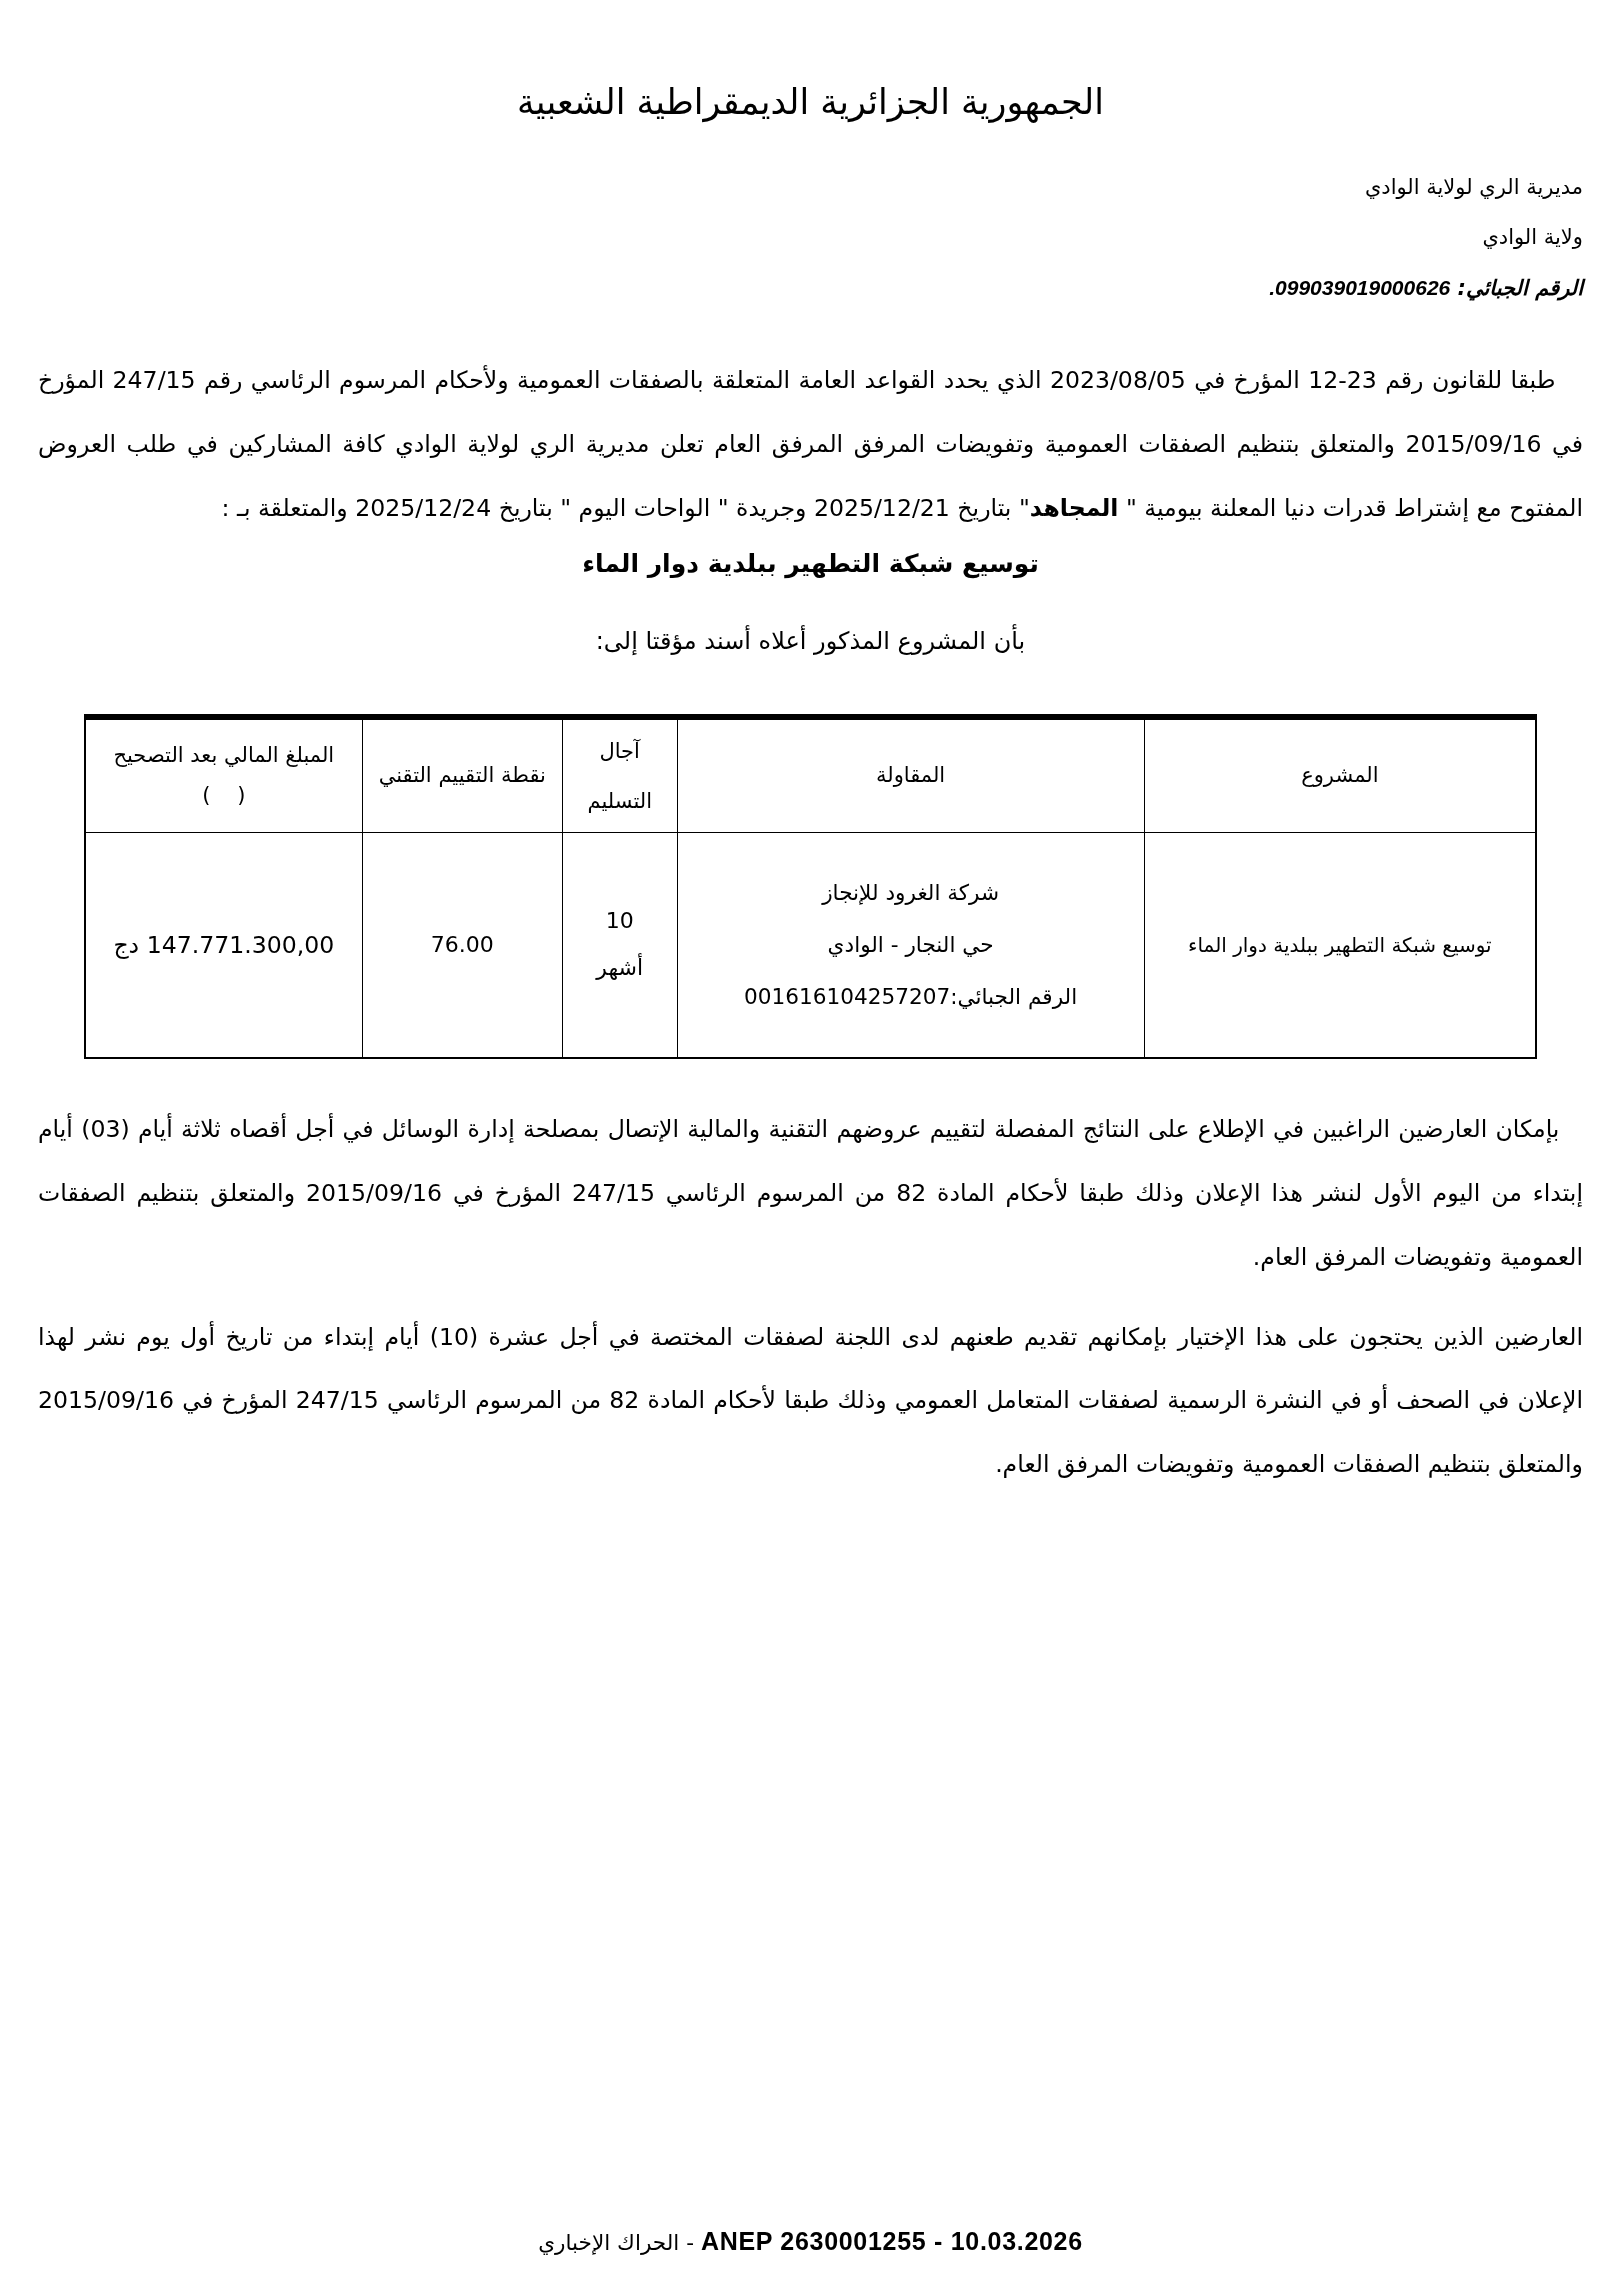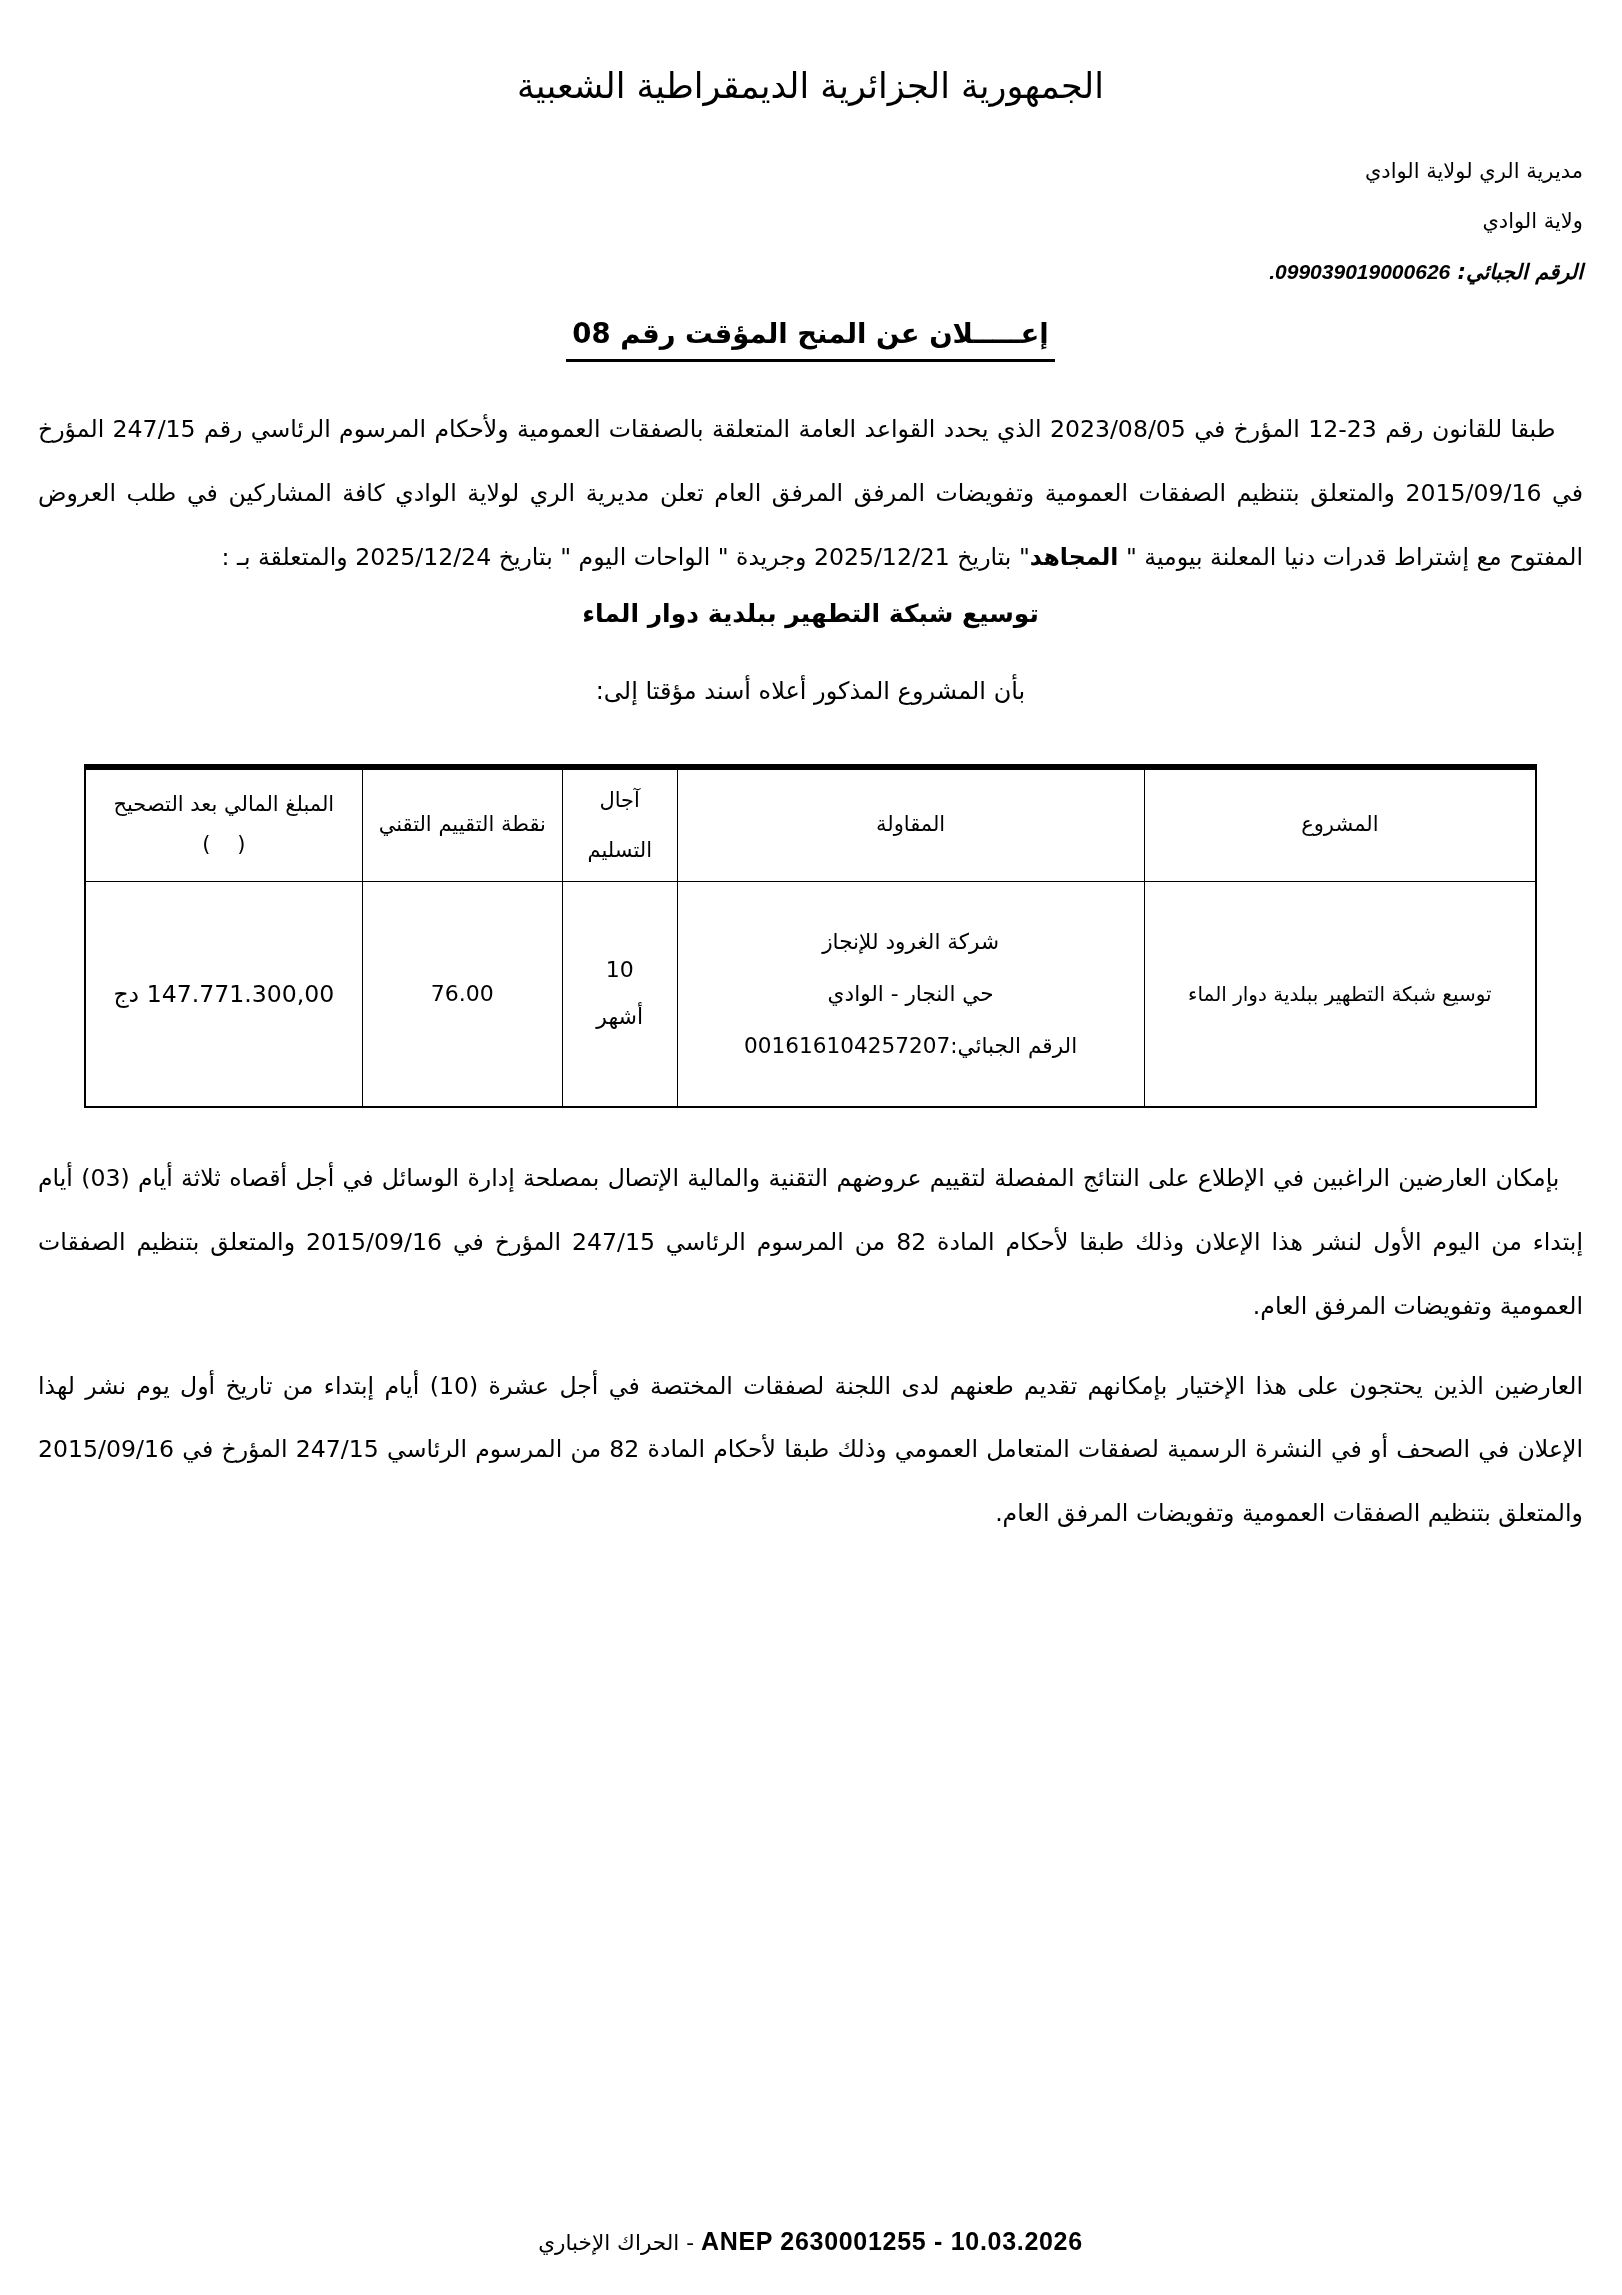--- a/index.html
+++ b/index.html
@@ -5,21 +5,21 @@
   html, body { margin: 0; padding: 0; background: #ffffff; }
   .page {
     position: relative;
     width: 1623px;
     height: 2295px;
     background: #ffffff;
     color: #000000;
     direction: rtl;
     font-family: "DejaVu Sans", sans-serif;
     box-sizing: border-box;
-    padding: 0 39px;
+    padding: 16px 39px;
     overflow: hidden;
   }
   .republic-title {
     padding-top: 65px;
     text-align: center;
     font-size: 35px;
     font-weight: 400;
     line-height: 1.2;
   }
   .gov-block {
@@ -118,23 +118,20 @@
 <div class="page">
 
   <div class="republic-title">الجمهورية الجزائرية الديمقراطية الشعبية</div>
 
   <div class="gov-block">
     <div>مديرية الري لولاية الوادي</div>
     <div>ولاية الوادي</div>
     <div class="fiscal-line"><span>الرقم الجبائي: </span><span class="fiscal-number">099039019000626.</span></div>
   </div>
 
-  <div class="announce-title">
-    <span class="underline">إعـــــلان عن المنح المؤقت رقم 08</span>
-  </div>
 
   <p class="para intro"><span>طبقا للقانون رقم 23-12 المؤرخ في 2023/08/05 الذي يحدد القواعد العامة المتعلقة بالصفقات العمومية ولأحكام المرسوم الرئاسي رقم 247/15 المؤرخ في 2015/09/16 والمتعلق بتنظيم الصفقات العمومية وتفويضات المرفق المرفق العام تعلن مديرية الري لولاية الوادي كافة المشاركين في طلب العروض المفتوح مع إشتراط قدرات دنيا المعلنة بيومية " </span><span class="journal-bold">المجاهد</span><span>" بتاريخ 2025/12/21 وجريدة " الواحات اليوم " بتاريخ 2025/12/24 والمتعلقة بـ :</span></p>
 
   <div class="project-line">توسيع شبكة التطهير ببلدية دوار الماء</div>
 
   <div class="assigned-line">بأن المشروع المذكور أعلاه أسند مؤقتا إلى:</div>
 
   <table class="award-table">
     <colgroup>
       <col class="col-project">

